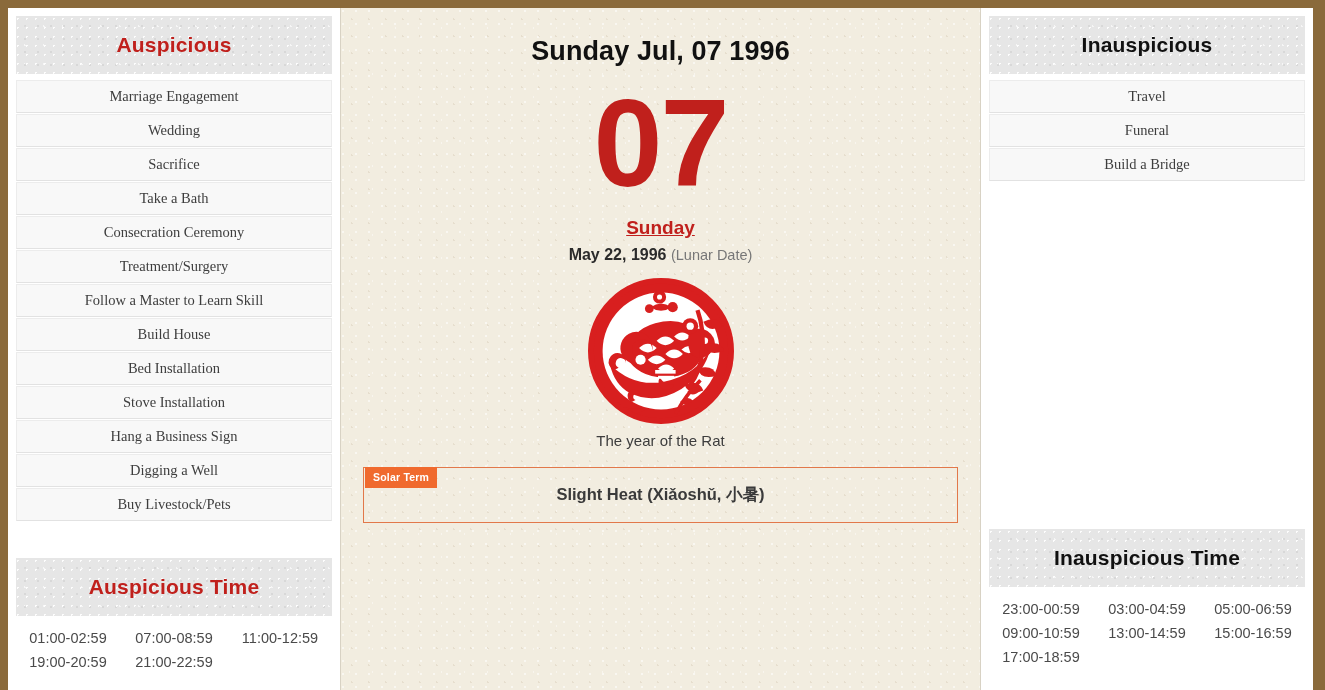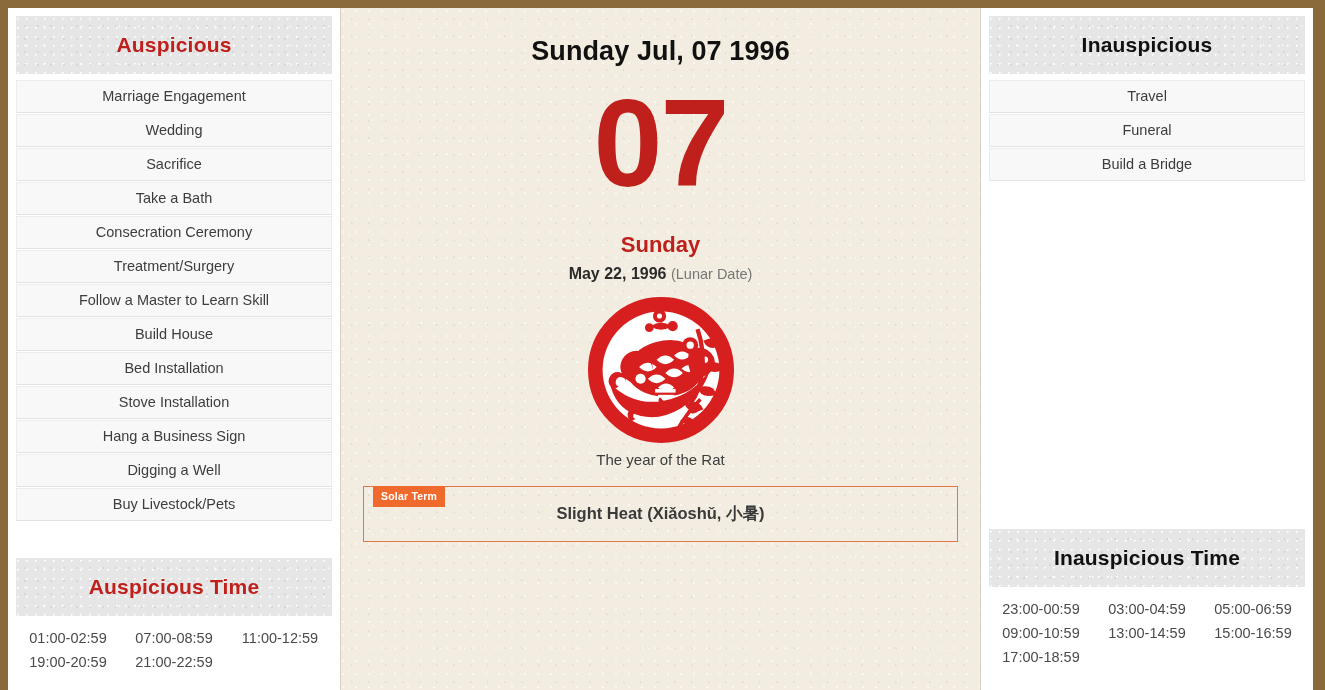--- a/index.html
+++ b/index.html
@@ -68,21 +68,21 @@
   }
   .panel-header .htxt {
     font-size: 21px;
     font-weight: bold;
     letter-spacing: .2px;
   }
   .htxt.red   { color: #c0201c; }
   .htxt.black { color: #111111; }
 
   
-  .list { margin: 6px 8px 0 8px; }
+  .list { margin: 6px 8px 0 8px; font-family: Liberation Serif, serif; }
   .list-item {
     height: 33px;
     line-height: 31px;
     text-align: center;
     font-size: 14.5px;
     color: #3d3d3d;
     background: #f8f8f8;
     border: 1px solid #ececec;
     border-bottom: 1px solid #e2e2e2;
     margin-bottom: 1px;
@@ -118,24 +118,25 @@
   }
   .big-day {
     margin-top: 10px;
     font-size: 124px;
     line-height: 1.08;
     font-weight: bold;
     color: #c0201c;
     letter-spacing: -2px;
   }
   .weekday {
-    margin-top: 21px;
-    font-size: 22px;
+    margin-top: 6px;
+    font-size: 19px;
     font-weight: bold;
     color: #c0201c;
+    text-decoration: underline;
   }
   .lunar-line {
     margin-top: 7px;
     font-size: 16px;
     color: #2b2b2b;
   }
   .lunar-line .lunar-date { font-weight: bold; }
   .lunar-line .lunar-note { color: #777777; font-weight: normal; font-size: 14.5px; margin-top: 20px; }
 
   .zodiac-wrap {
@@ -151,21 +152,21 @@
 
   
   .solar-block {
     margin-top: 18px;
     position: relative;
     padding: 0 2px;
   }
   .solar-badge {
     position: absolute;
     top: 0;
-    left: 12px;
+    left: 4px;
     background: #f06a2e;
     color: #ffffff;
     font-size: 10.5px;
     font-weight: bold;
     padding: 5px 8px 6px 8px;
     line-height: 1;
     z-index: 3;
     letter-spacing: .2px;
   }
   .solar-top {

